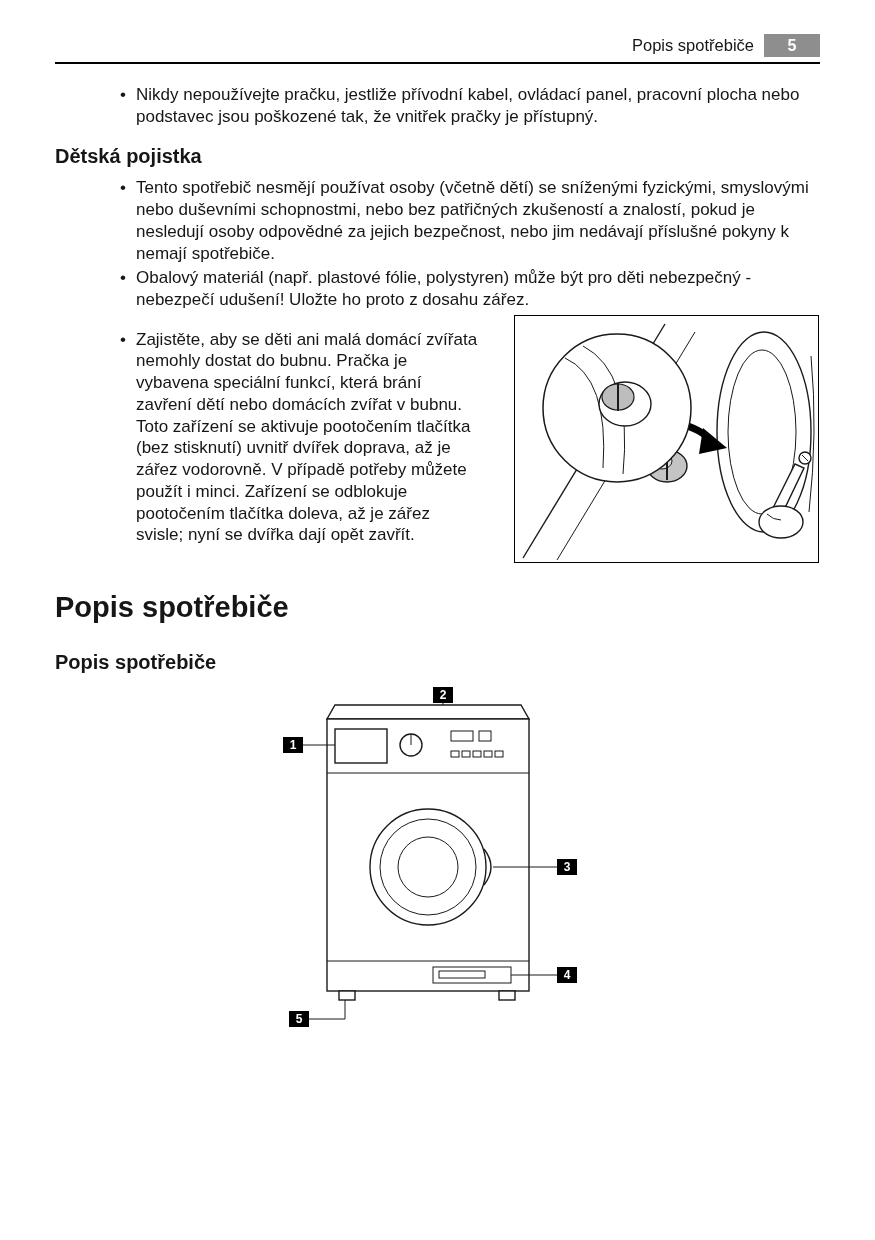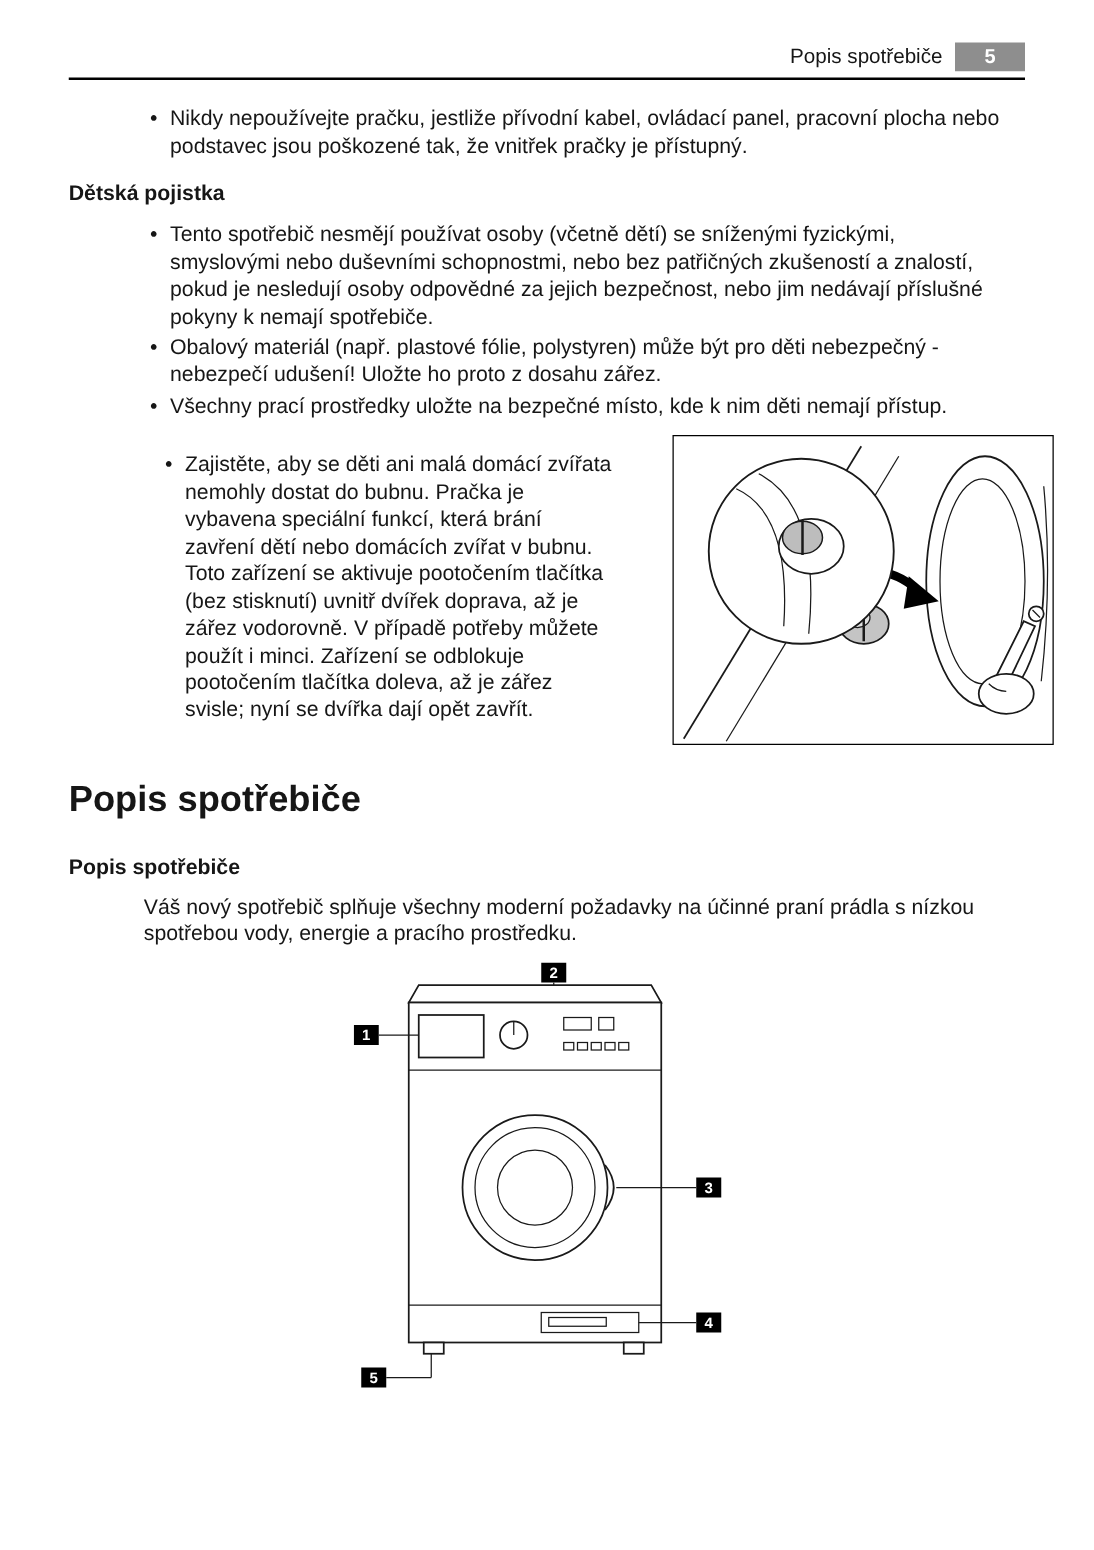--- a/index.html
+++ b/index.html
@@ -12,26 +12,26 @@
   .page{position:relative;width:875px;height:1168px;padding:34px 55px 0 55px}
 
   
   .header-row{display:flex;justify-content:flex-end;align-items:center;gap:10px}
   .header-title{font-size:16.5px}
   .page-num{background:#8e8e8e;color:#fff;font-weight:bold;font-size:16px;
     width:56px;text-align:center;padding:2px 0;line-height:1.2}
   .rule{border:none;border-top:2.5px solid #000;margin:5px 0 0 0}
 
   
-  ul{list-style:none;margin:12px;padding:0}
+  ul{list-style:none;margin:0;padding:0}
   li{position:relative;padding-left:21px;margin-bottom:3px}
   li::before{content:"\2022";position:absolute;left:5px;top:0}
   .indent{margin-left:60px}
   .intro{margin-top:20px}
-  h2{font-size:17px;font-weight:bold;margin:16px 0 8px 0}
+  h2{font-size:20px;font-weight:bold;margin:16px 0 8px 0}
   h1{font-size:29px;font-weight:bold;margin:26px 0 0 0}
   .section-sub{margin-top:24px;margin-bottom:10px}
   p{margin:0 0 0 60px}
 
   
   .wrap-row{display:flex;align-items:center;margin-left:60px;margin-top:4px}
   .narrow{width:365px;flex:0 0 365px}
   .figure-box{width:305px;height:248px;border:1px solid #000;margin-left:34px;
     display:flex;align-items:center;justify-content:center;background:#fff}
 
@@ -57,21 +57,20 @@
   <hr class="rule">
 
   <ul class="indent intro">
     <li>Nikdy nepoužívejte pračku, jestliže přívodní kabel, ovládací panel, pracovní plocha nebo podstavec jsou poškozené tak, že vnitřek pračky je přístupný.</li>
   </ul>
 
   <h2>Dětská pojistka</h2>
   <ul class="indent">
     <li>Tento spotřebič nesmějí používat osoby (včetně dětí) se sníženými fyzickými, smyslovými nebo duševními schopnostmi, nebo bez patřičných zkušeností a znalostí, pokud je nesledují osoby odpovědné za jejich bezpečnost, nebo jim nedávají příslušné pokyny k nemají spotřebiče.</li>
     <li>Obalový materiál (např. plastové fólie, polystyren) může být pro děti nebezpečný - nebezpečí udušení! Uložte ho proto z dosahu zářez.</li>
-    <li>Všechny prací prostředky uložte na bezpečné místo, kde k nim děti nemají přístup.</li>
   </ul>
 
   <div class="wrap-row">
     <ul class="narrow">
       <li>Zajistěte, aby se děti ani malá domácí zvířata nemohly dostat do bubnu. Pračka je vybavena speciální funkcí, která brání zavření dětí nebo domácích zvířat v bubnu. Toto zařízení se aktivuje pootočením tlačítka (bez stisknutí) uvnitř dvířek doprava, až je zářez vodorovně. V případě potřeby můžete použít i minci. Zařízení se odblokuje pootočením tlačítka doleva, až je zářez svisle; nyní se dvířka dají opět zavřít.</li>
     </ul>
     <div class="figure-box">
       <svg viewBox="0 0 303 246" width="303" height="246">
 
         <g>
@@ -111,21 +110,20 @@
           <ellipse cx="110" cy="88" rx="26" ry="22" class="skw"></ellipse>
           <ellipse cx="103" cy="81" rx="16" ry="13" fill="#bdbdbd" stroke="#1a1a1a" stroke-width="1.2"></ellipse>
           <line x1="103" y1="67" x2="103" y2="95" stroke="#1a1a1a" stroke-width="2"></line>
         </g>
       </svg>
     </div>
   </div>
 
   <h1>Popis spotřebiče</h1>
   <h2 class="section-sub">Popis spotřebiče</h2>
-  <p>Váš nový spotřebič splňuje všechny moderní požadavky na účinné praní prádla s nízkou spotřebou vody, energie a pracího prostředku.</p>
 
   <div class="diagram-wrap">
     <svg viewBox="0 0 310 348" width="310" height="348">
 
       <g>
         <rect x="150" y="0" width="20" height="16" class="lbl-box"></rect>
         <text x="160" y="12" class="lbl-txt">2</text>
         <line x1="160" y1="16" x2="160" y2="46" class="skthin"></line>
       </g>
 

